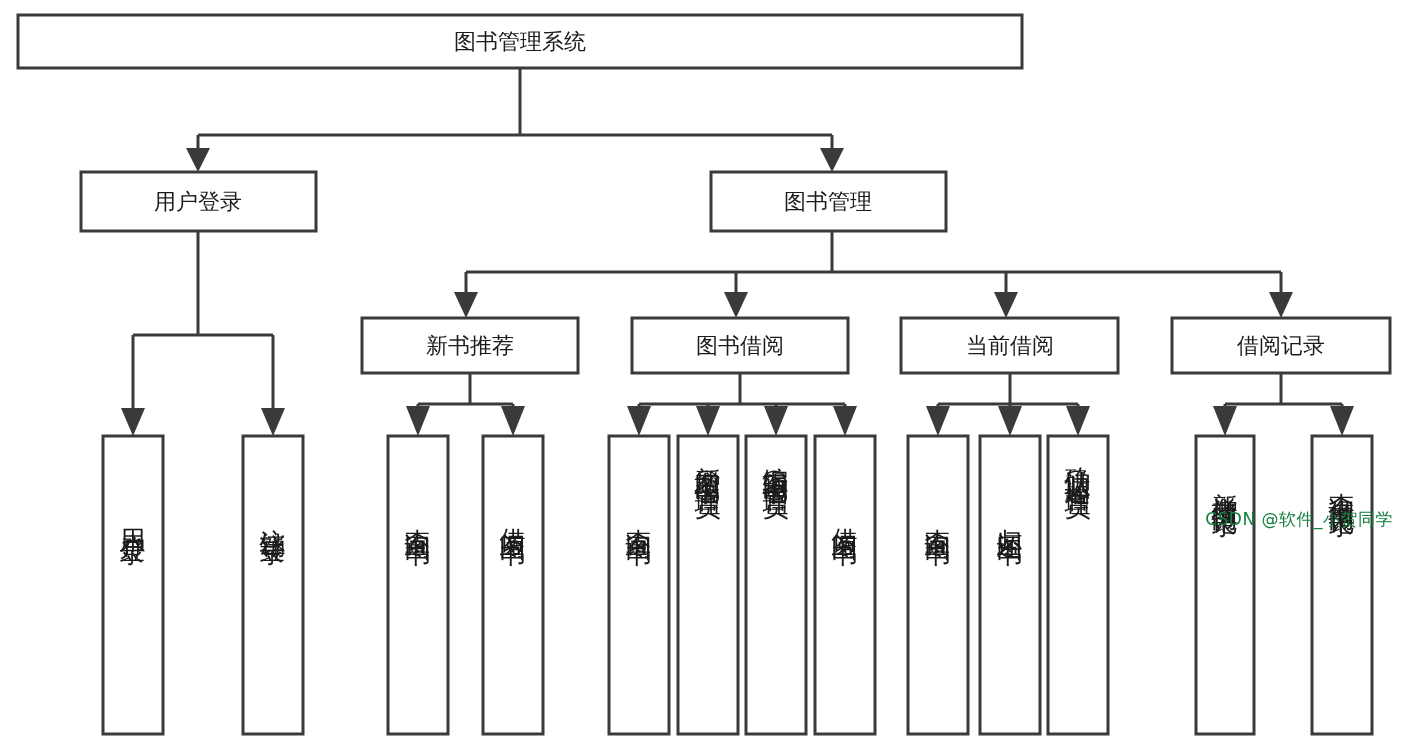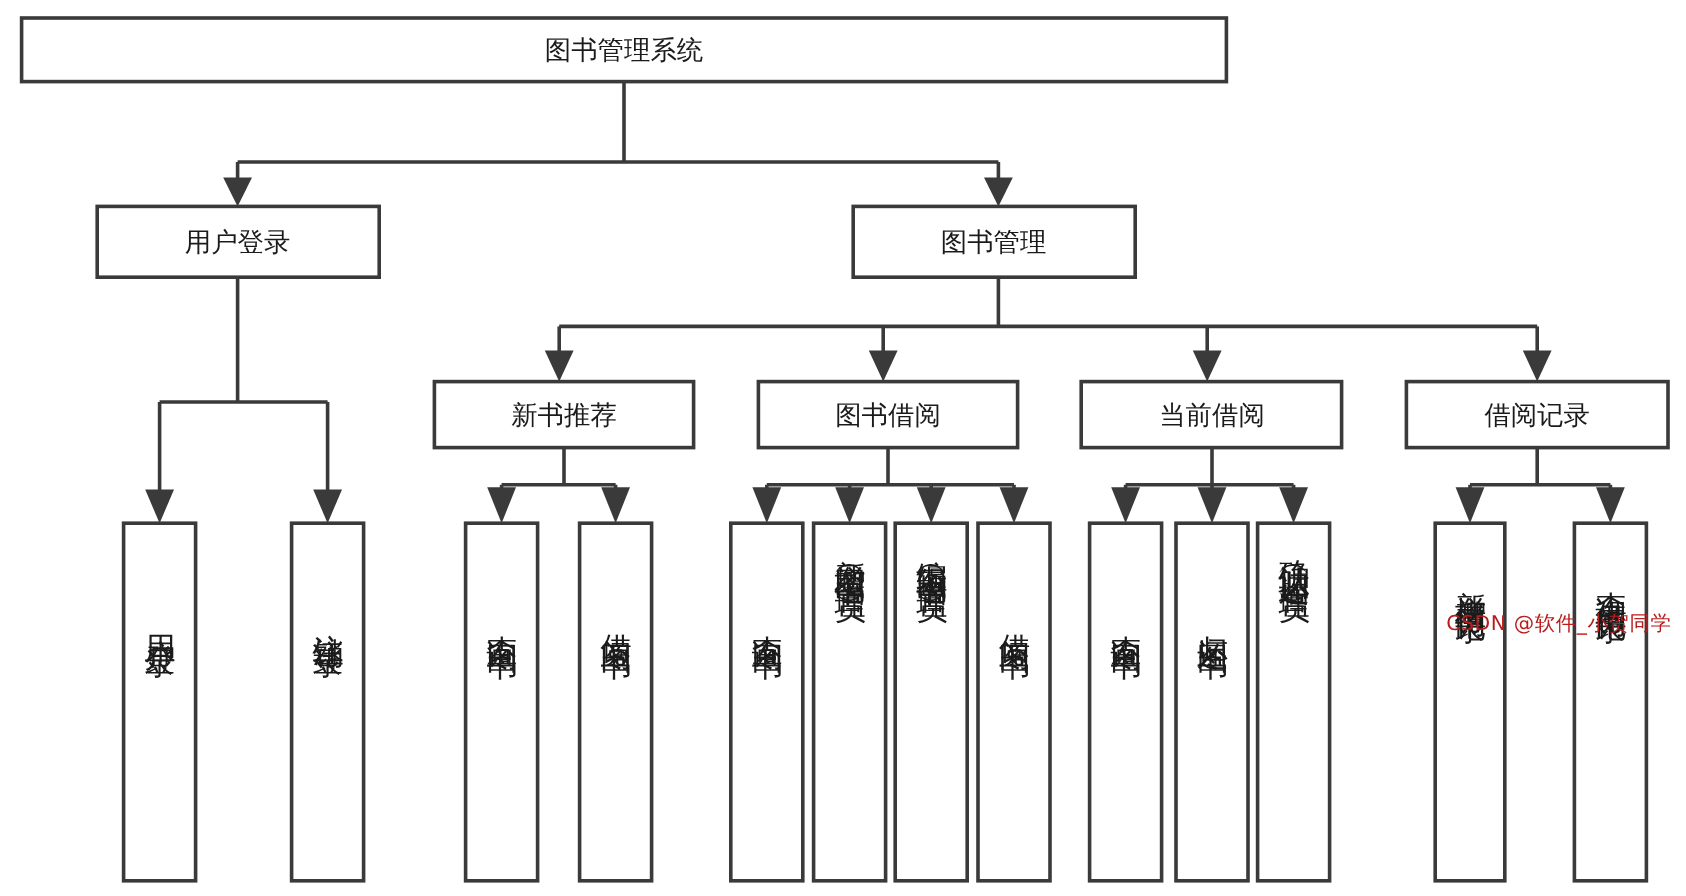--- a/index.html
+++ b/index.html
@@ -67,21 +67,21 @@
     letter-spacing: 4px;
     color: #1b1b1b;
     white-space: nowrap;
   }
   #watermark {
     position: absolute;
     right: 12px;
     bottom: 4px;
     font-family: "DejaVu Sans", "Liberation Sans", sans-serif;
     font-size: 17px;
-    color: #b91c1c;
+    color: #15803d;
     letter-spacing: 0.5px;
     white-space: nowrap;
   }
 </style>
 </head>
 <body>
 
 <div id="diagram-root">
 
   <svg id="tree-svg" viewBox="0 0 1405 747">

